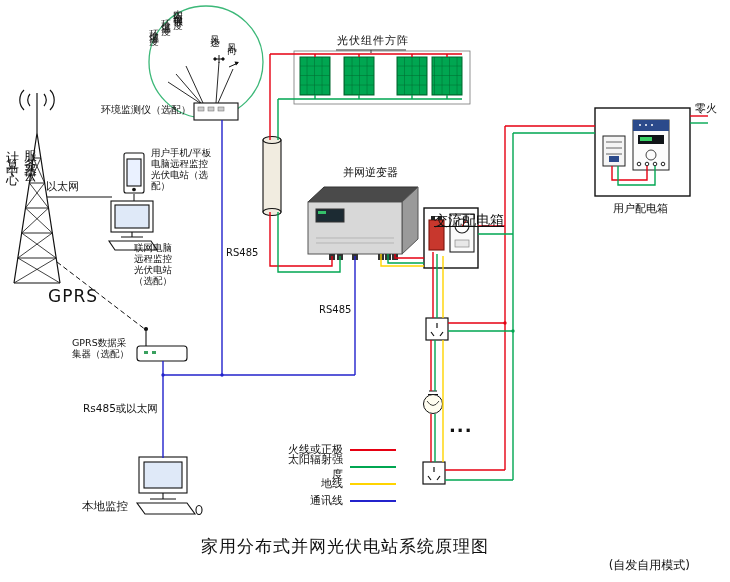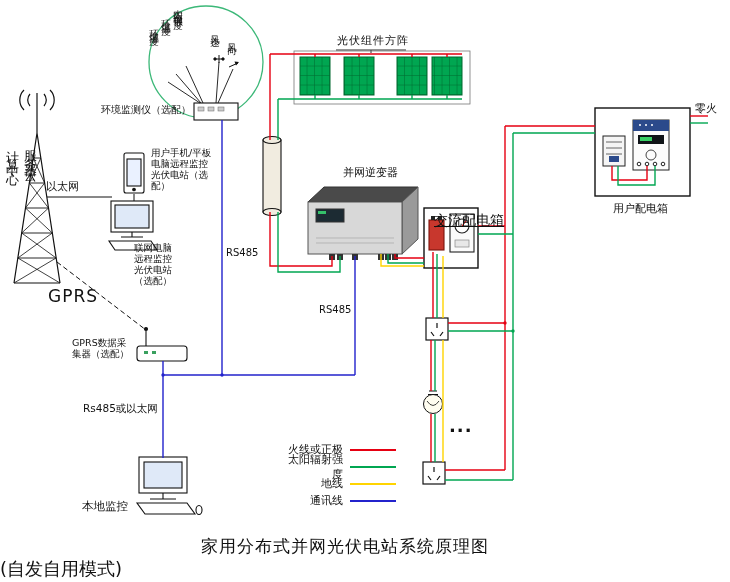--- a/index.html
+++ b/index.html
@@ -10,21 +10,21 @@
   .wrap{white-space:normal;}
   .v{writing-mode:vertical-rl;text-orientation:upright;}
   .server{display:flex;flex-direction:row-reverse;gap:3px;}
   .server span{writing-mode:vertical-rl;text-orientation:upright;font-size:13px;letter-spacing:7px;}
   .legend{position:absolute;left:281px;top:441px;}
   .legend-row{display:flex;align-items:center;height:17px;}
   .legend-label{display:inline-block;width:62px;text-align:right;font-size:11px;margin-right:7px;}
   .legend-line{display:inline-block;width:46px;height:2px;}
   .lg0{background:#e60012;} .lg1{background:#00a651;} .lg2{background:#ffd400;} .lg3{background:#2323cc;}
   .title-main{position:absolute;left:0;top:535px;width:690px;text-align:center;font-size:17px;letter-spacing:1px;}
-  .title-sub{position:absolute;left:0;top:557px;width:690px;text-align:left;font-size:18px;}
+  .title-sub{position:absolute;left:0;top:557px;width:690px;text-align:right;font-size:12px;}
 </style>
 </head>
 <body>
 
 <div class="stage">
 
 <svg width="730" height="582" viewBox="0 0 730 582">
   <defs>
     <pattern id="pv" width="7.5" height="9.5" patternUnits="userSpaceOnUse">
       <rect width="7.5" height="9.5" fill="#00a651"></rect>

